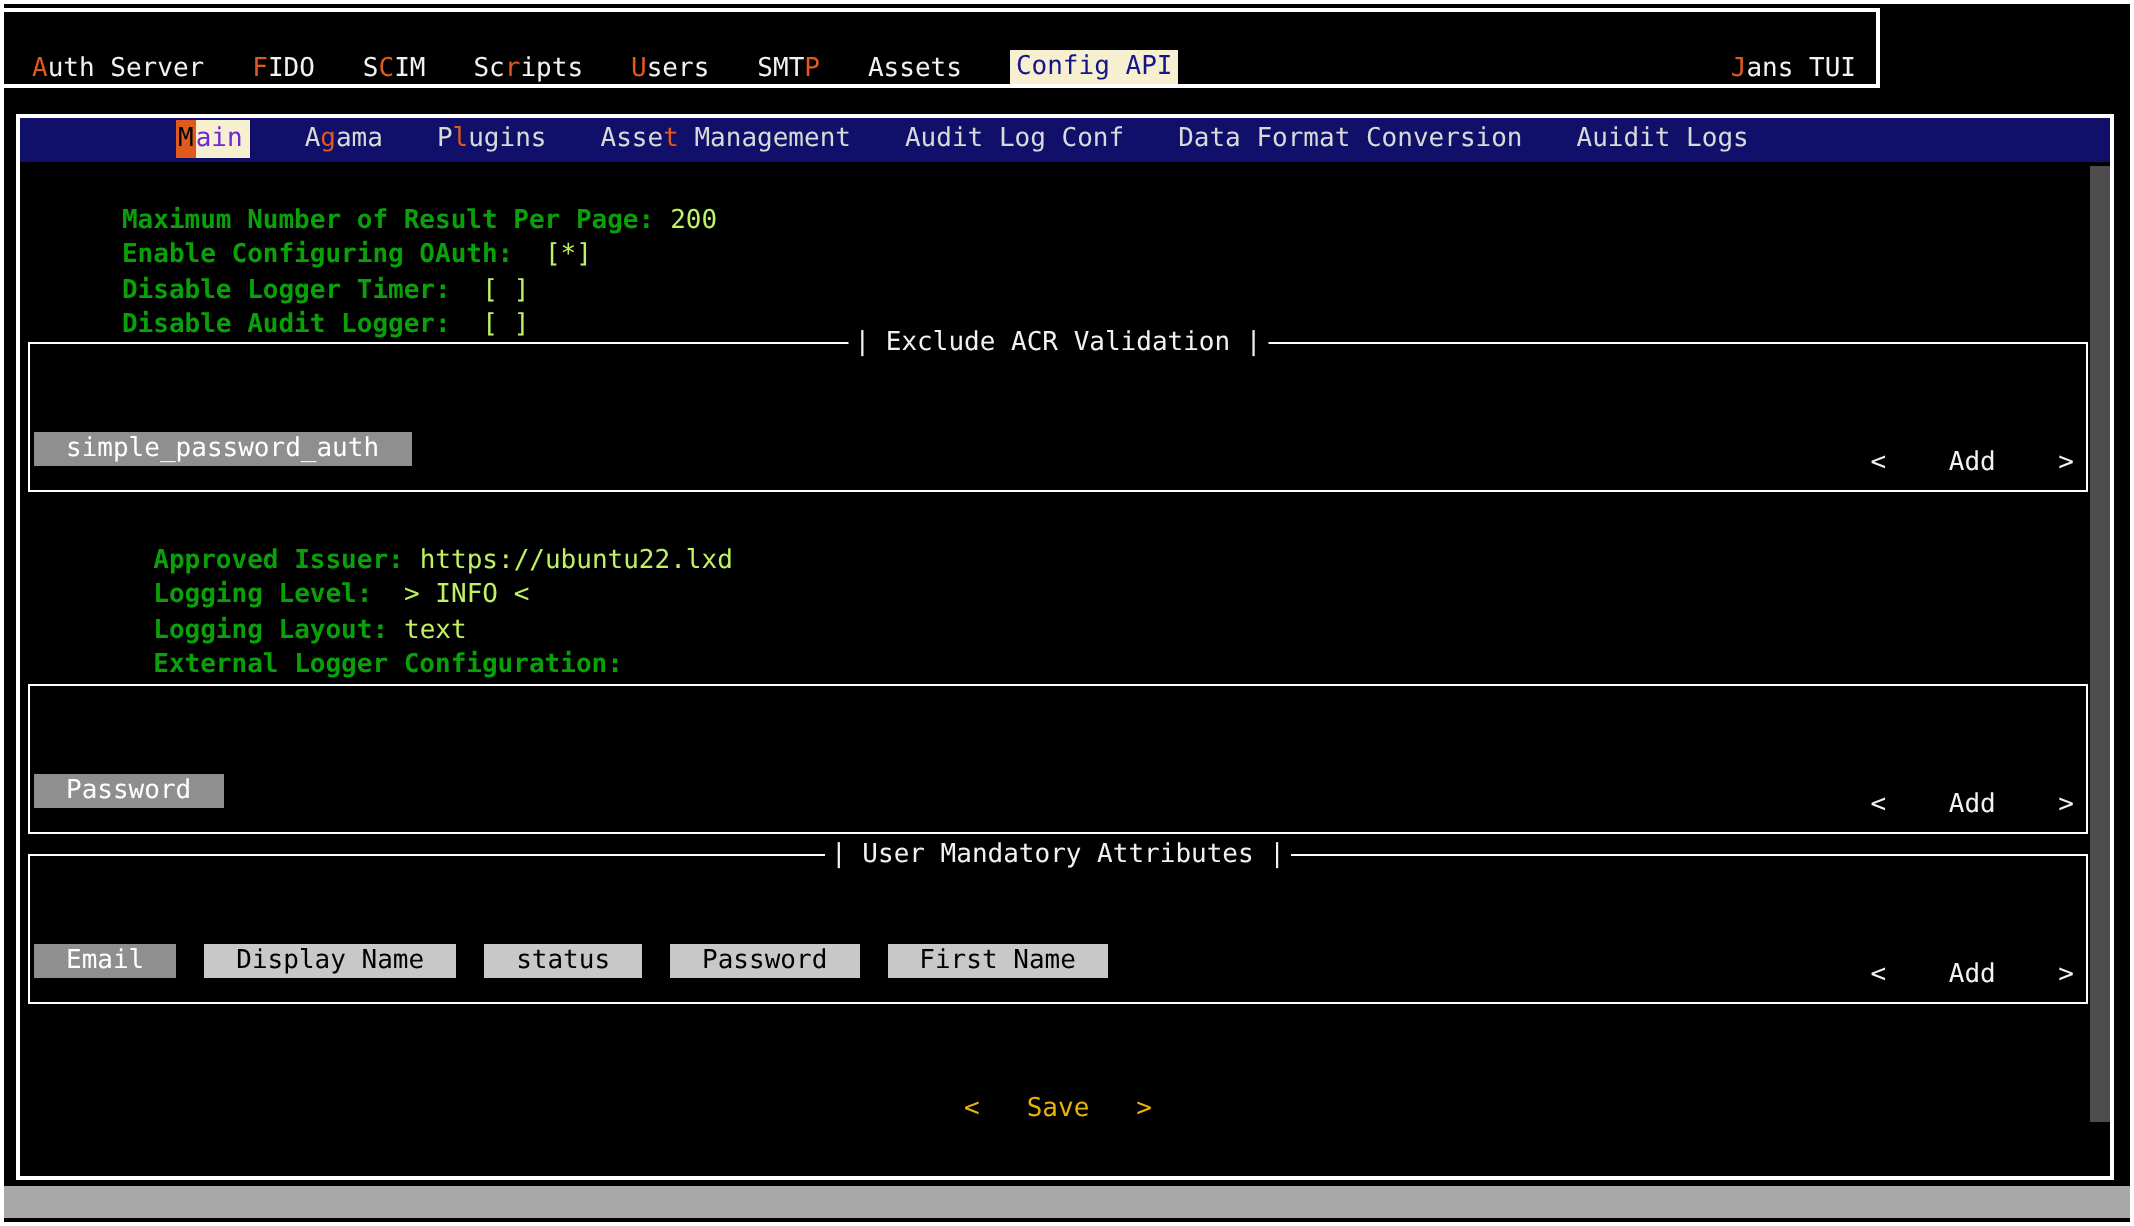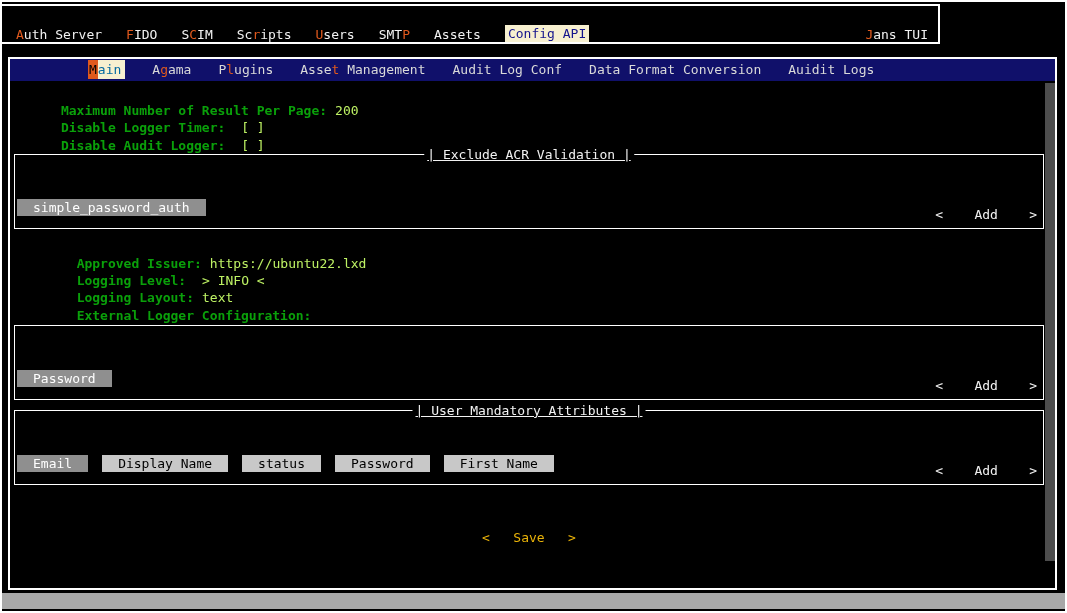--- a/index.html
+++ b/index.html
@@ -30,38 +30,38 @@
   }
   .tabbar{
     position:absolute;left:0;top:0;right:0;height:22px;background:#10106a;
     display:flex;align-items:center;padding-left:78px;gap:27px;white-space:pre;
     color:#d9d9d9;
   }
   .tab{cursor:default;line-height:22px;}
   .tab .hot{color:#e0591d;}
   .tab.selected{color:#000;}
   .tab.selected .hot{background:#e0591d;color:#000;padding:2px 1px;}
-  .tab.selected .post{background:#f7f0d0;color:#0369a1;padding:2px 4px 2px 0;}
+  .tab.selected .post{background:#f7f0d0;color:#6d28d9;padding:2px 4px 2px 0;}
 
   .scrollbar{position:absolute;right:0;top:24px;width:10px;height:478px;background:#4d4d4d;}
 
   .content{position:absolute;left:4px;top:26px;width:1030px;}
   .field-row{height:17.2px;line-height:17.2px;white-space:pre;}
   .field-row .label{color:#0aa00a;font-weight:bold;}
   .field-row .value{color:#bef264;margin-left:8px;}
 
   
   .box{
     position:relative;box-sizing:border-box;border:1px solid #fff;height:75px;
     margin-top:0;background:#000;
   }
   .box + .mid-fields{margin-top:9px;}
   .box-title{
     position:absolute;top:-9px;left:50%;transform:translateX(-50%);
-    background:#000;padding:0 3px;white-space:pre;color:#f2f2f2;line-height:17px;text-decoration:underline;
+    background:#000;padding:0 3px;white-space:pre;color:#f2f2f2;line-height:17px;
   }
   .chips{display:flex;gap:14px;padding:4px 2px 0 2px;}
   .chip{background:#c8c8c8;color:#000;padding:0 16px;line-height:17px;white-space:pre;cursor:default;margin-top:40px;}
   .chip.selected{background:#8f8f8f;color:#fff;}
   .add-btn{
     position:absolute;right:6px;bottom:5px;white-space:pre;color:#f2f2f2;
     background:none;border:none;font:inherit;cursor:default;line-height:17px;padding:0;
   }
   .box-exclude-acr{margin-top:0;}
   .box-user-exclusion{margin-top:1px;}
@@ -100,20 +100,23 @@
     <span class="tab"><span class="pre">Data Format Conversion</span><span class="hot"></span><span class="post"></span></span>
     <span class="tab"><span class="pre">Auidit Logs</span><span class="hot"></span><span class="post"></span></span>
   </div>
 
   <div class="scrollbar"></div>
 
   <div class="content">
 
     <div class="field-row">
       <span class="label">Maximum Number of Result Per Page:</span><span class="value">200</span>
+    </div>
+    <div class="field-row">
+      <span class="label">Enable Configuring OAuth:</span><span class="value"> [*]</span>
     </div>
     <div class="field-row">
       <span class="label">Disable Logger Timer:</span><span class="value"> [ ]</span>
     </div>
     <div class="field-row">
       <span class="label">Disable Audit Logger:</span><span class="value"> [ ]</span>
     </div>
     <div class="field-row">
       <span class="label">Enable acr Validation:</span><span class="value"> [*]</span>
     </div>

